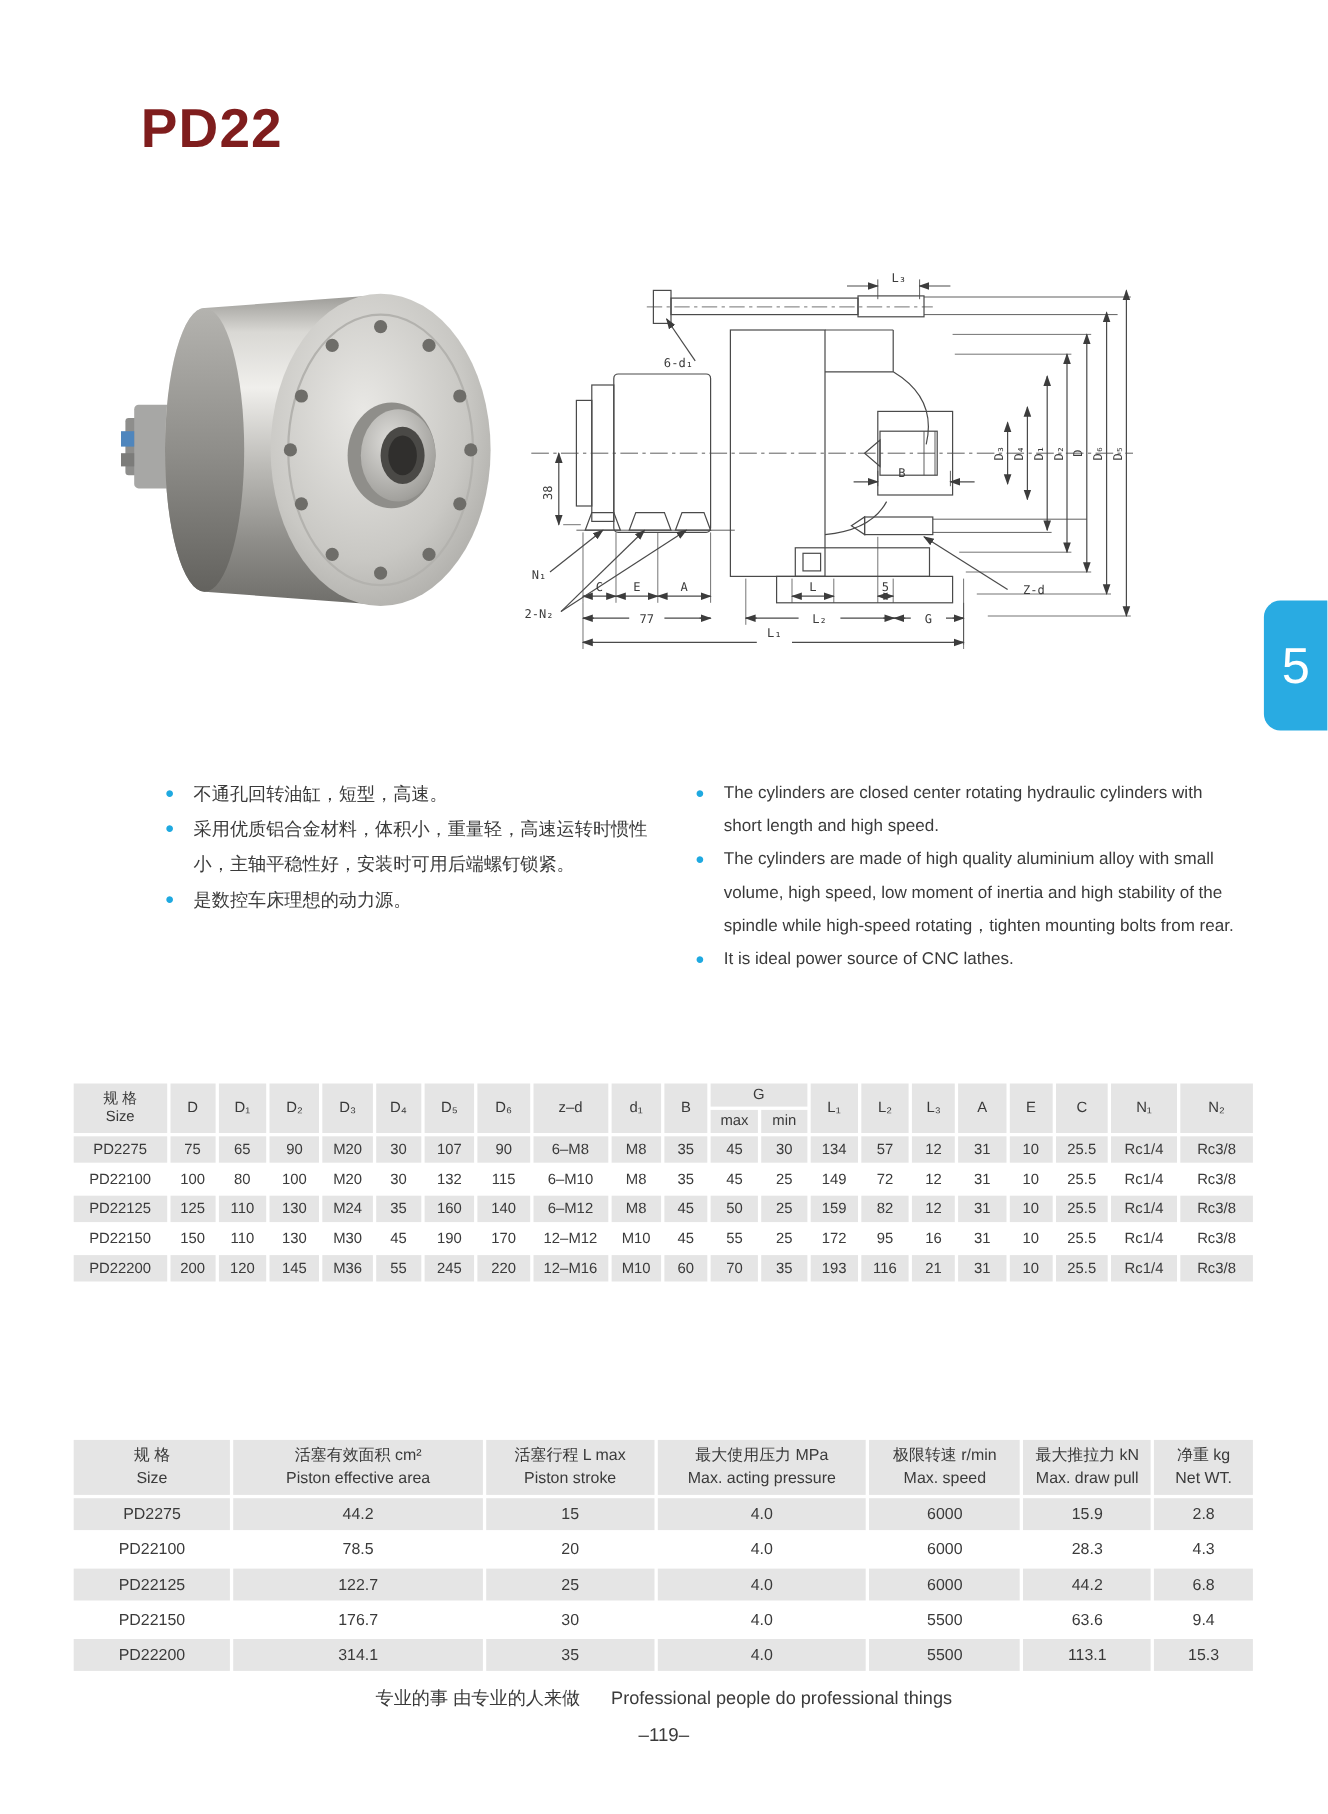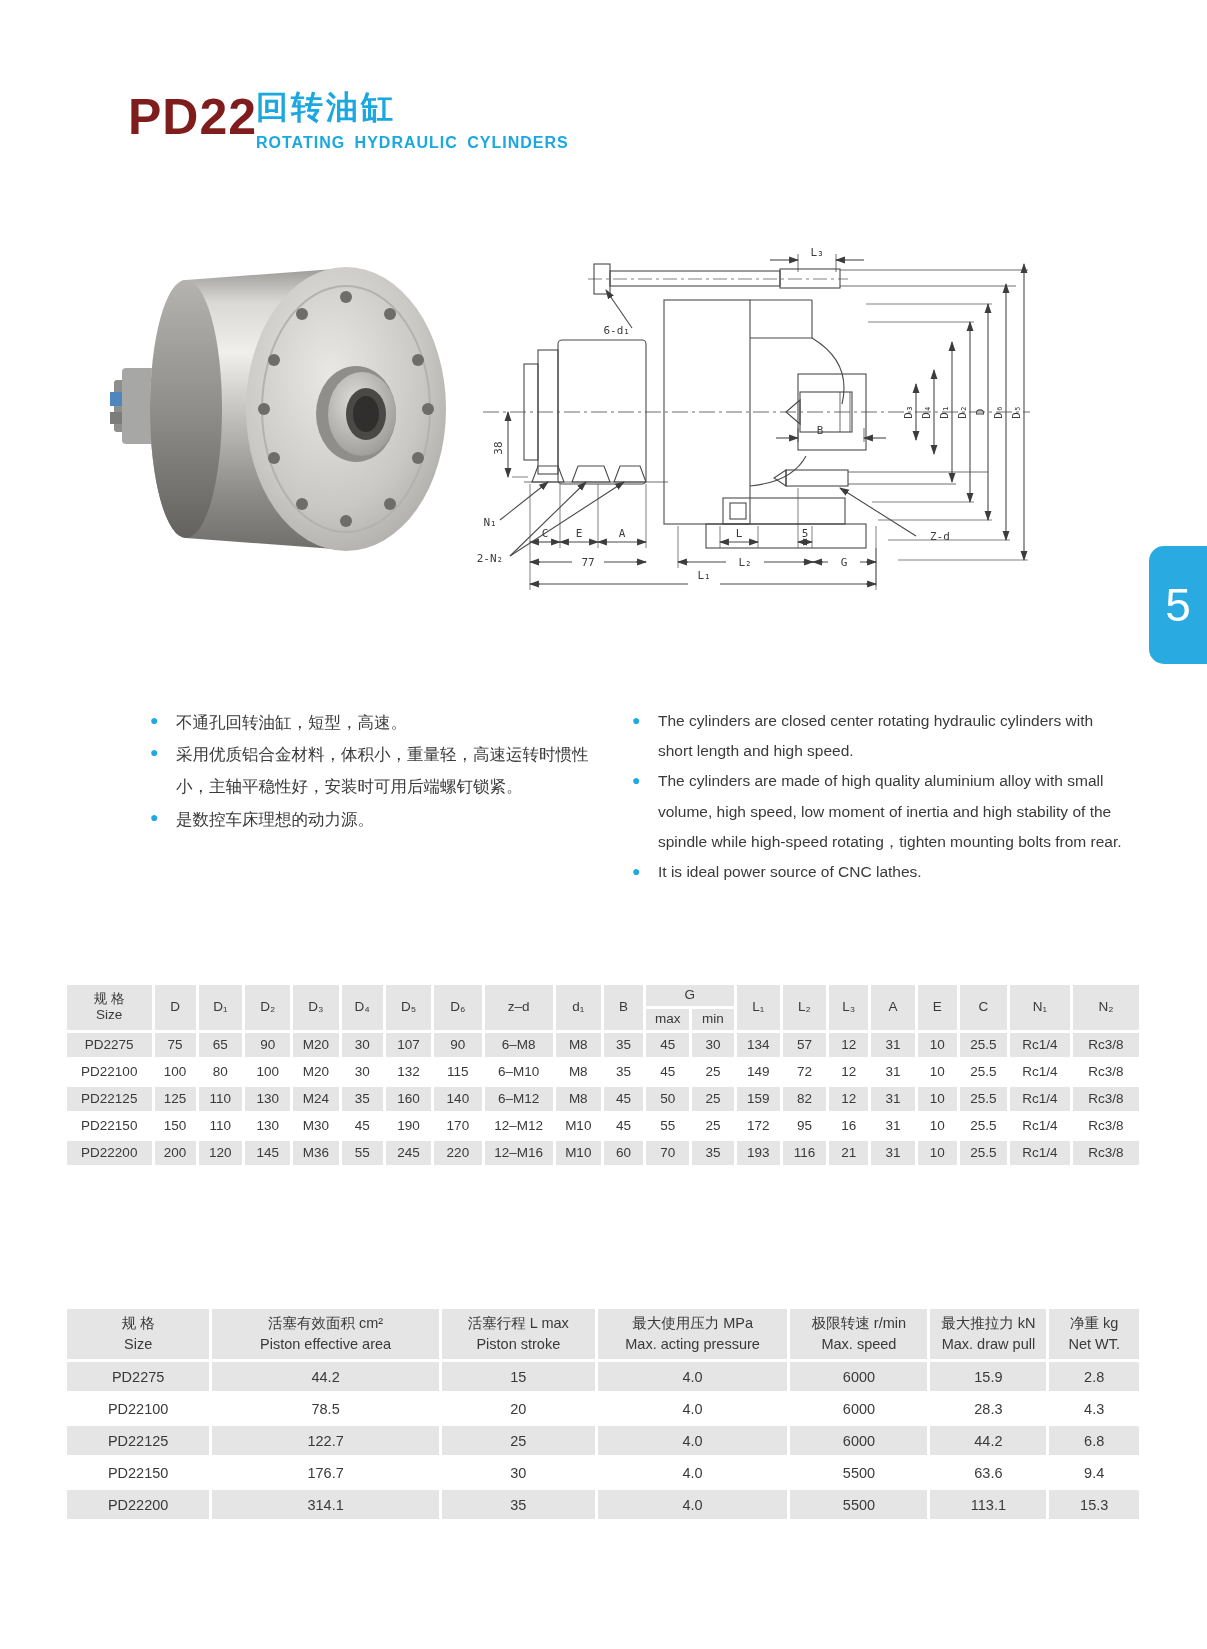--- a/index.html
+++ b/index.html
@@ -55,24 +55,20 @@
   .footer{position:absolute;left:0;top:1533px;width:100%;text-align:center;font-size:16.5px;color:#3a3a3a;}
   .footer .cn{margin-right:28px;}
   .page-num{position:absolute;left:0;top:1568px;width:100%;text-align:center;font-size:17px;color:#3a3a3a;}
 </style>
 </head>
 <body>
 
 <div id="page">
 
   <div class="brand">PD22</div>
-  <div class="title-block">
-    <div class="title-cn">回转油缸</div>
-    <div class="title-en">ROTATING HYDRAULIC CYLINDERS</div>
-  </div>
 
   <div class="side-tab">5</div>
 
   <svg class="photo" width="350" height="335" viewBox="0 0 350 335">
     <defs>
       <linearGradient id="drum" x1="0" y1="0" x2="0" y2="1">
         <stop offset="0" stop-color="#9b9a96"></stop>
           <stop offset="0.12" stop-color="#d9d8d4"></stop>
         <stop offset="0.3" stop-color="#f0efec"></stop>
           <stop offset="0.55" stop-color="#bcbbb7"></stop>
@@ -538,14 +534,18 @@
           <td>314.1</td>
           <td>35</td>
           <td>4.0</td>
           <td>5500</td>
           <td>113.1</td>
           <td>15.3</td>
         </tr>
       </tbody>
   </table>
 
+  <div class="footer">
+    <span class="cn">专业的事 由专业的人来做</span><span class="en">Professional people do professional things</span>
+  </div>
+  <div class="page-num">–119–</div>
 
 </div>
 
 </body></html>

